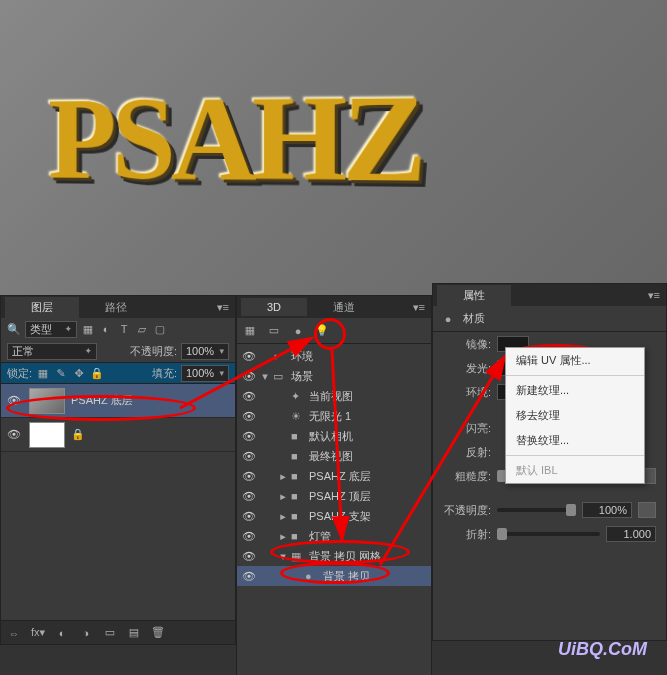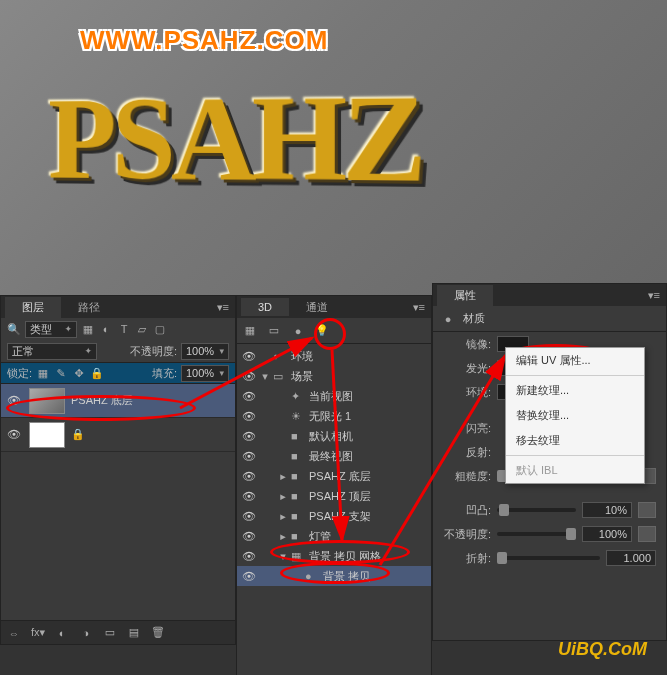--- a/index.html
+++ b/index.html
@@ -1,26 +1,26 @@
 <!DOCTYPE html>
 <html><head>
 <meta charset="utf-8">
 <style>
 *{margin:0;padding:0;box-sizing:border-box;font-family:'Microsoft YaHei',sans-serif;font-size:11px;color:#ccc}
 body{width:667px;height:675px;background:#333;position:relative;overflow:hidden}
 .canvas{position:absolute;left:0;top:0;width:667px;height:310px;background:linear-gradient(135deg,#888 0%,#777 40%,#666 100%)}
 .watermark{position:absolute;left:80px;top:25px;font-size:26px;font-weight:bold;color:#ff7a00;text-shadow:2px 2px 0 #fff,-2px -2px 0 #fff,2px -2px 0 #fff,-2px 2px 0 #fff;letter-spacing:1px}
 .text3d{position:absolute;left:40px;top:70px;font-size:120px;font-weight:900;font-family:serif;color:#d4a017;text-shadow:3px 3px 0 #4a3b1a,6px 6px 0 #2a2a2a,-2px -2px 2px #fff5cc;transform:perspective(500px) rotateY(-6deg);letter-spacing:-5px}
-.uibq{position:absolute;right:20px;bottom:15px;font-size:18px;font-weight:bold;font-style:italic;color:#eab308}
+.uibq{position:absolute;right:20px;bottom:15px;font-size:18px;font-weight:bold;font-style:italic;color:#c4b5fd}
 .panel{position:absolute;background:#3a3a3a;border:1px solid #222}
 .layers{left:0;top:295px;width:236px;height:350px}
 .d3{left:236px;top:295px;width:196px;height:454px}
 .props{left:432px;top:283px;width:235px;height:358px}
 .tabs{display:flex;background:#2a2a2a;height:22px;align-items:center;padding-left:4px}
-.tab{padding:3px 17px;color:#aaa;cursor:pointer}
+.tab{padding:3px 26px;color:#aaa;cursor:pointer}
 .tab.active{background:#3a3a3a;color:#ddd}
 .menu-dots{margin-left:auto;padding:0 6px;color:#aaa}
 .row{display:flex;align-items:center;padding:2px 6px;height:22px;gap:4px}
 .sel{background:#262626;border:1px solid #555;padding:1px 4px;height:17px;display:flex;align-items:center;justify-content:space-between;color:#ccc}
 .sel .arrow{color:#999;font-size:9px}
 .icon{width:14px;height:14px;display:inline-flex;align-items:center;justify-content:center;color:#aaa}
 .lbl{color:#bbb}
 .lock-row{background:#0c4a6e;border-top:1px solid #222;border-bottom:1px solid #222}
 .layer-item{display:flex;align-items:center;height:34px;padding:0 4px;gap:6px;border-bottom:1px solid #2a2a2a}
 .layer-item.sel-row{background:#4a5a7a}
@@ -54,21 +54,20 @@
 .ctx-item.disabled{color:#999}
 .red-circle{position:absolute;border:3px solid #e00;border-radius:50%;pointer-events:none;z-index:50}
 .red-ellipse{position:absolute;border:3px solid #e00;border-radius:50%/50%;pointer-events:none;z-index:50}
 .red-arrow{position:absolute;z-index:49;pointer-events:none}
 .ball{width:36px;height:36px;background:radial-gradient(circle at 30% 30%,#eee,#555);border-radius:50%;margin-left:auto;margin-right:6px;border:1px solid #666}
 </style>
 </head>
 <body>
 
 <div class="canvas">
-  <div class="watermark">WWW.PSAHZ.COM</div>
   <div class="text3d">PSAHZ</div>
 </div>
 
 <div class="panel layers">
   <div class="tabs">
     <span class="tab active">图层</span>
     <span class="tab">路径</span>
     <span class="menu-dots">▾≡</span>
   </div>
   <div class="row">
@@ -262,50 +261,42 @@
   <div class="prop-row">
     <span class="prop-lbl">粗糙度:</span>
     <div class="slider">
         <div class="knob" style="left:0"></div>
       </div>
     <div class="val">0%</div>
     <div class="folder"></div>
   </div>
   <div style="height:10px"></div>
   <div class="prop-row">
-    <span class="prop-lbl">凹凸:</span>
-    <div class="slider">
-        <div class="knob" style="left:2px"></div>
-      </div>
-    <div class="val">10%</div>
-    <div class="folder"></div>
-  </div>
-  <div class="prop-row">
     <span class="prop-lbl">不透明度:</span>
     <div class="slider">
         <div class="knob" style="right:0"></div>
       </div>
     <div class="val">100%</div>
     <div class="folder"></div>
   </div>
   <div class="prop-row">
     <span class="prop-lbl">折射:</span>
     <div class="slider">
         <div class="knob" style="left:0"></div>
       </div>
     <div class="val">1.000</div>
   </div>
 </div>
 
 <div class="context-menu">
   <div class="ctx-item">编辑 UV 属性...</div>
   <div class="ctx-sep"></div>
   <div class="ctx-item">新建纹理...</div>
+  <div class="ctx-item">移去纹理</div>
   <div class="ctx-item">替换纹理...</div>
-  <div class="ctx-item">移去纹理</div>
   <div class="ctx-sep"></div>
   <div class="ctx-item disabled">默认 IBL</div>
 </div>
 
 <div class="red-ellipse" style="left:6px;top:395px;width:190px;height:26px"></div>
 <div class="red-circle" style="left:314px;top:318px;width:32px;height:32px"></div>
 <div class="red-ellipse" style="left:270px;top:540px;width:140px;height:24px"></div>
 <div class="red-ellipse" style="left:280px;top:562px;width:110px;height:22px"></div>
 <div class="red-ellipse" style="left:504px;top:344px;width:104px;height:24px"></div>
 

